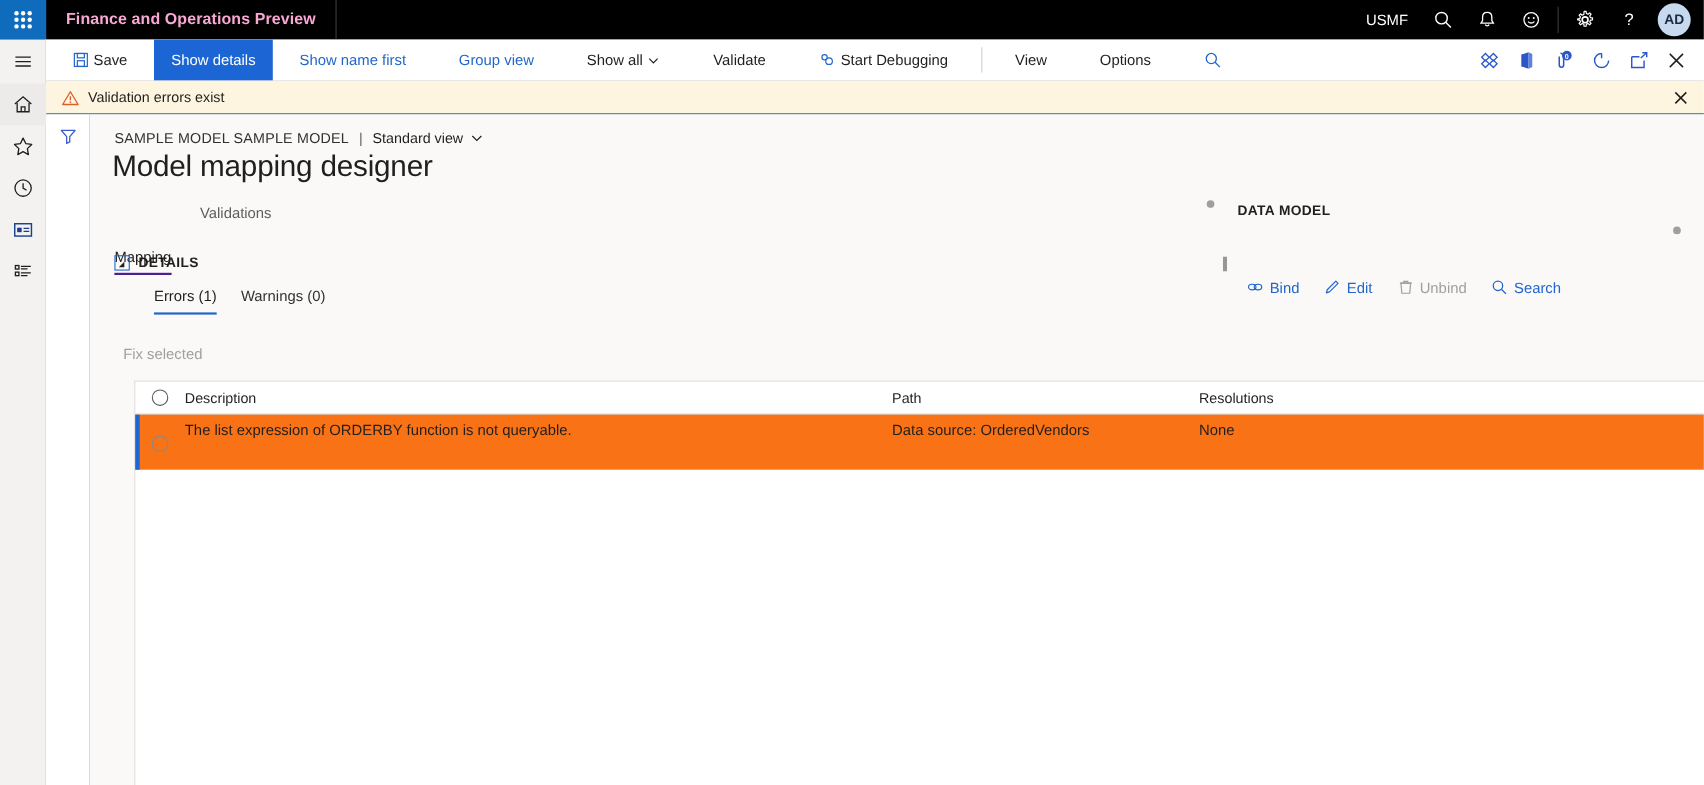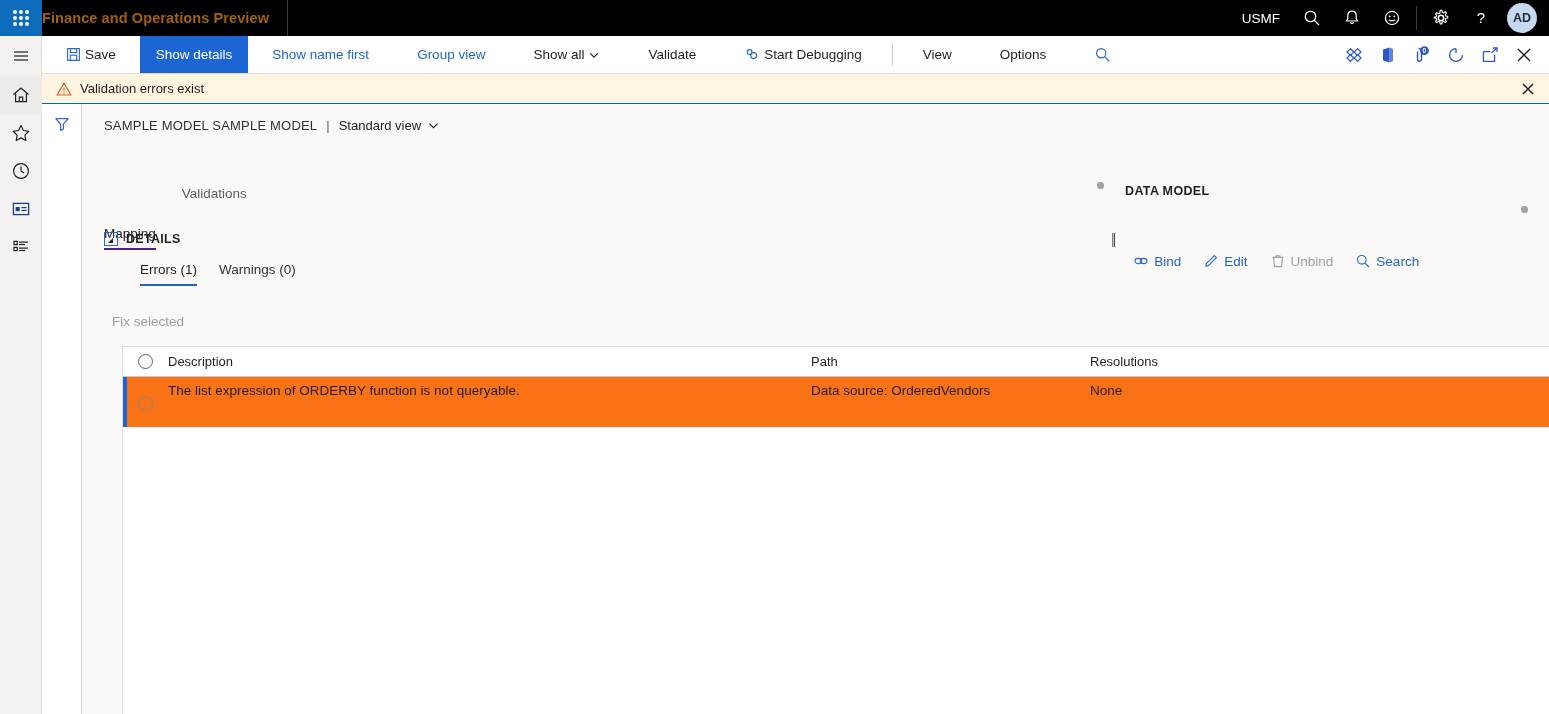--- a/index.html
+++ b/index.html
@@ -20,22 +20,22 @@
     width: 42px; height: 36px; background: #0f6cbd;
     display: flex; align-items: center; justify-content: center;
     flex: 0 0 42px; cursor: pointer;
   }
   .waffle-grid {
     display: grid; grid-template-columns: repeat(3, 4px);
     grid-template-rows: repeat(3, 4px); gap: 2px;
   }
   .waffle-grid i { display: block; width: 4px; height: 4px; background: #fff; border-radius: 50%; }
   .app-title {
-    color: #a16207; font-size: 14.5px; font-weight: bold;
-    letter-spacing: .1px; white-space: nowrap;
+    color: #f9a8d4; font-size: 14.5px; font-weight: bold;
+    padding-left: 18px; letter-spacing: .1px; white-space: nowrap;
   }
   .topbar-div {
     width: 1px; height: 36px; background: #3a3a3a; margin-left: 18px;
   }
   .topbar-right {
     margin-left: auto; display: flex; align-items: center; height: 41px;
     padding-right: 6px;
   }
   .company {
     color: #ffffff; font-size: 13.5px; padding: 0 12px; cursor: pointer;
@@ -451,20 +451,21 @@
     <span class="model">SAMPLE MODEL SAMPLE MODEL</span>
     <span class="bar">|</span>
     <span class="view">Standard view</span>
     <span class="chev">
       <svg width="13" height="13" viewBox="0 0 13 13">
           <path d="M2.4 4.6 6.5 8.7l4.1-4.1" fill="none" stroke="#201f1e" stroke-width="1.1"></path>
         </svg>
     </span>
   </div>
 
+  <div class="page-title">Model mapping designer</div>
 
   <div class="tabs">
     <div class="tab active">Mapping</div>
     <div class="tab">Validations</div>
   </div>
 
   <div class="datamodel">
     <span class="dm-dot1"></span>
     <span class="dm-dot2"></span>
     <div class="dm-title">DATA MODEL</div>

